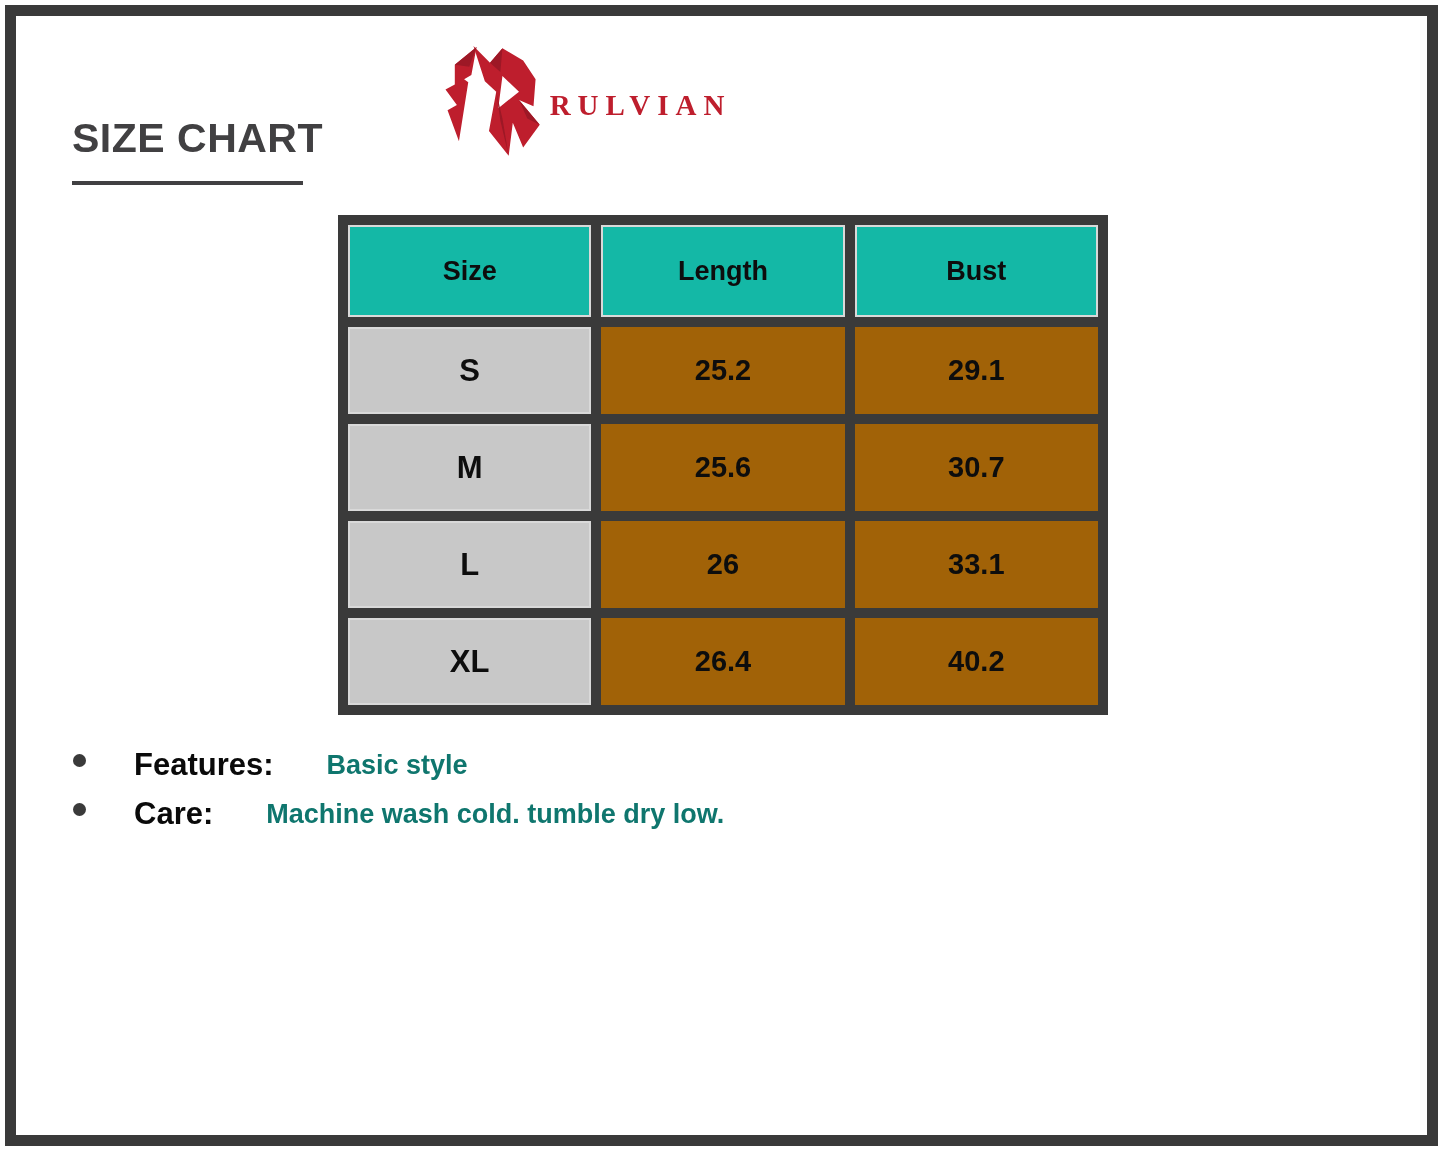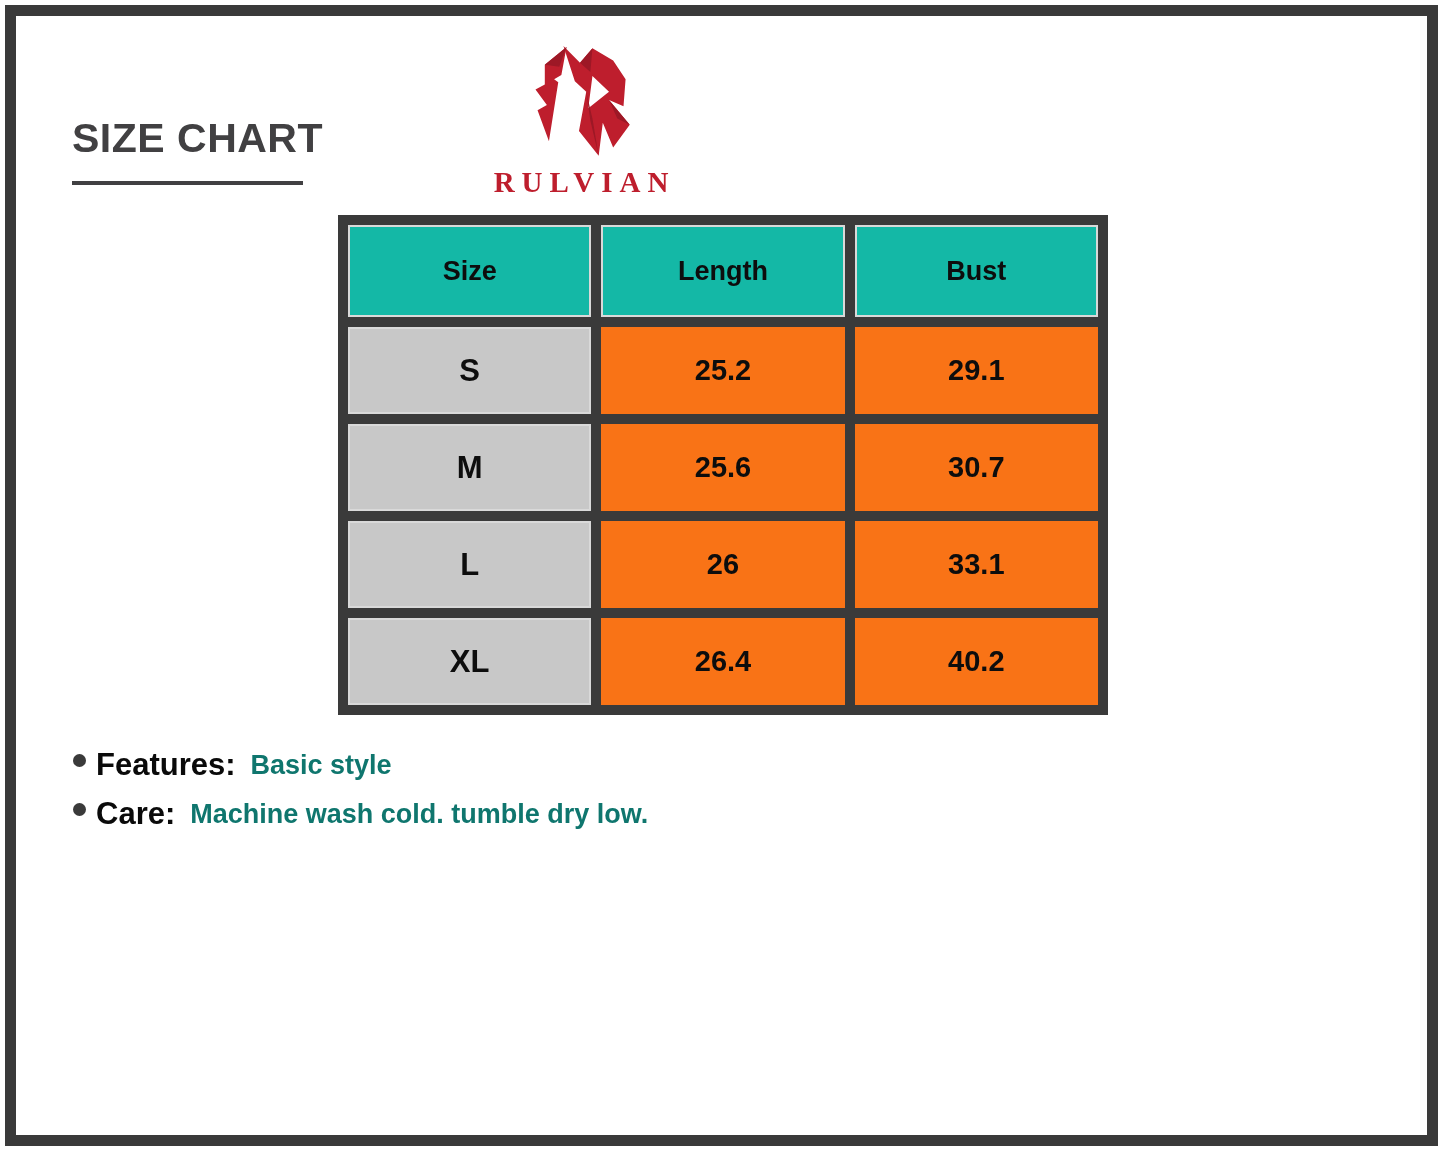--- a/index.html
+++ b/index.html
@@ -27,21 +27,21 @@
     font-size: 41px; font-weight: bold; color: #414042;
     letter-spacing: 0.5px; line-height: 1.1; white-space: nowrap;
   }
   .title-underline {
     margin-top: 20px; width: 231px; height: 4px; background: #414042;
   }
 
   
   .brand {
     position: absolute; left: 50%; top: 44px; transform: translateX(-50%);
-    display: flex; flex-direction: column; align-items: center;
+    display: flex; flex-direction: row; align-items: center;
   }
   .brand svg { display: block; }
   .brand-name {
     margin-top: 6px;
     font-family: "Liberation Serif", serif;
     font-weight: bold; font-size: 29px; letter-spacing: 7px;
     color: #be1e2d; white-space: nowrap;
   }
 
   
@@ -53,28 +53,28 @@
     table-layout: fixed;
   }
   .size-table th, .size-table td {
     text-align: center; vertical-align: middle;
     color: #0d0d0d; font-weight: bold;
   }
   .size-table th {
     height: 92px; background: #14b8a6;
     border: 2px solid #d9d9d9; font-size: 27px;
   }
-  .size-table td { height: 87px; background: #f97316; font-size: 29px; }
+  .size-table td { height: 87px; background: #a16207; font-size: 29px; }
   .size-table td.size-col {
     background: #c8c8c8; border: 2px solid #d9d9d9; font-size: 31px;
   }
 
   
   .details { position: absolute; left: 73px; top: 748px; }
-  .detail-item { display: flex; align-items: center; margin-bottom: 15px; height: 34px; }
+  .detail-item { display: flex; align-items: center; margin-bottom: 15px; height: 34px; gap: 38px; }
   .dot {
     width: 13px; height: 13px; border-radius: 50%;
     background: #3a3a3a; margin-right: 10px; flex: 0 0 auto;
     align-self: flex-start; margin-top: 6px;
   }
   .detail-label { font-size: 31px; font-weight: bold; color: #0a0a0a; white-space: nowrap; }
   .detail-value { font-size: 27px; font-weight: bold; color: #0f766e; margin-left: 15px; white-space: nowrap; }
 </style>
 </head>
 <body>

